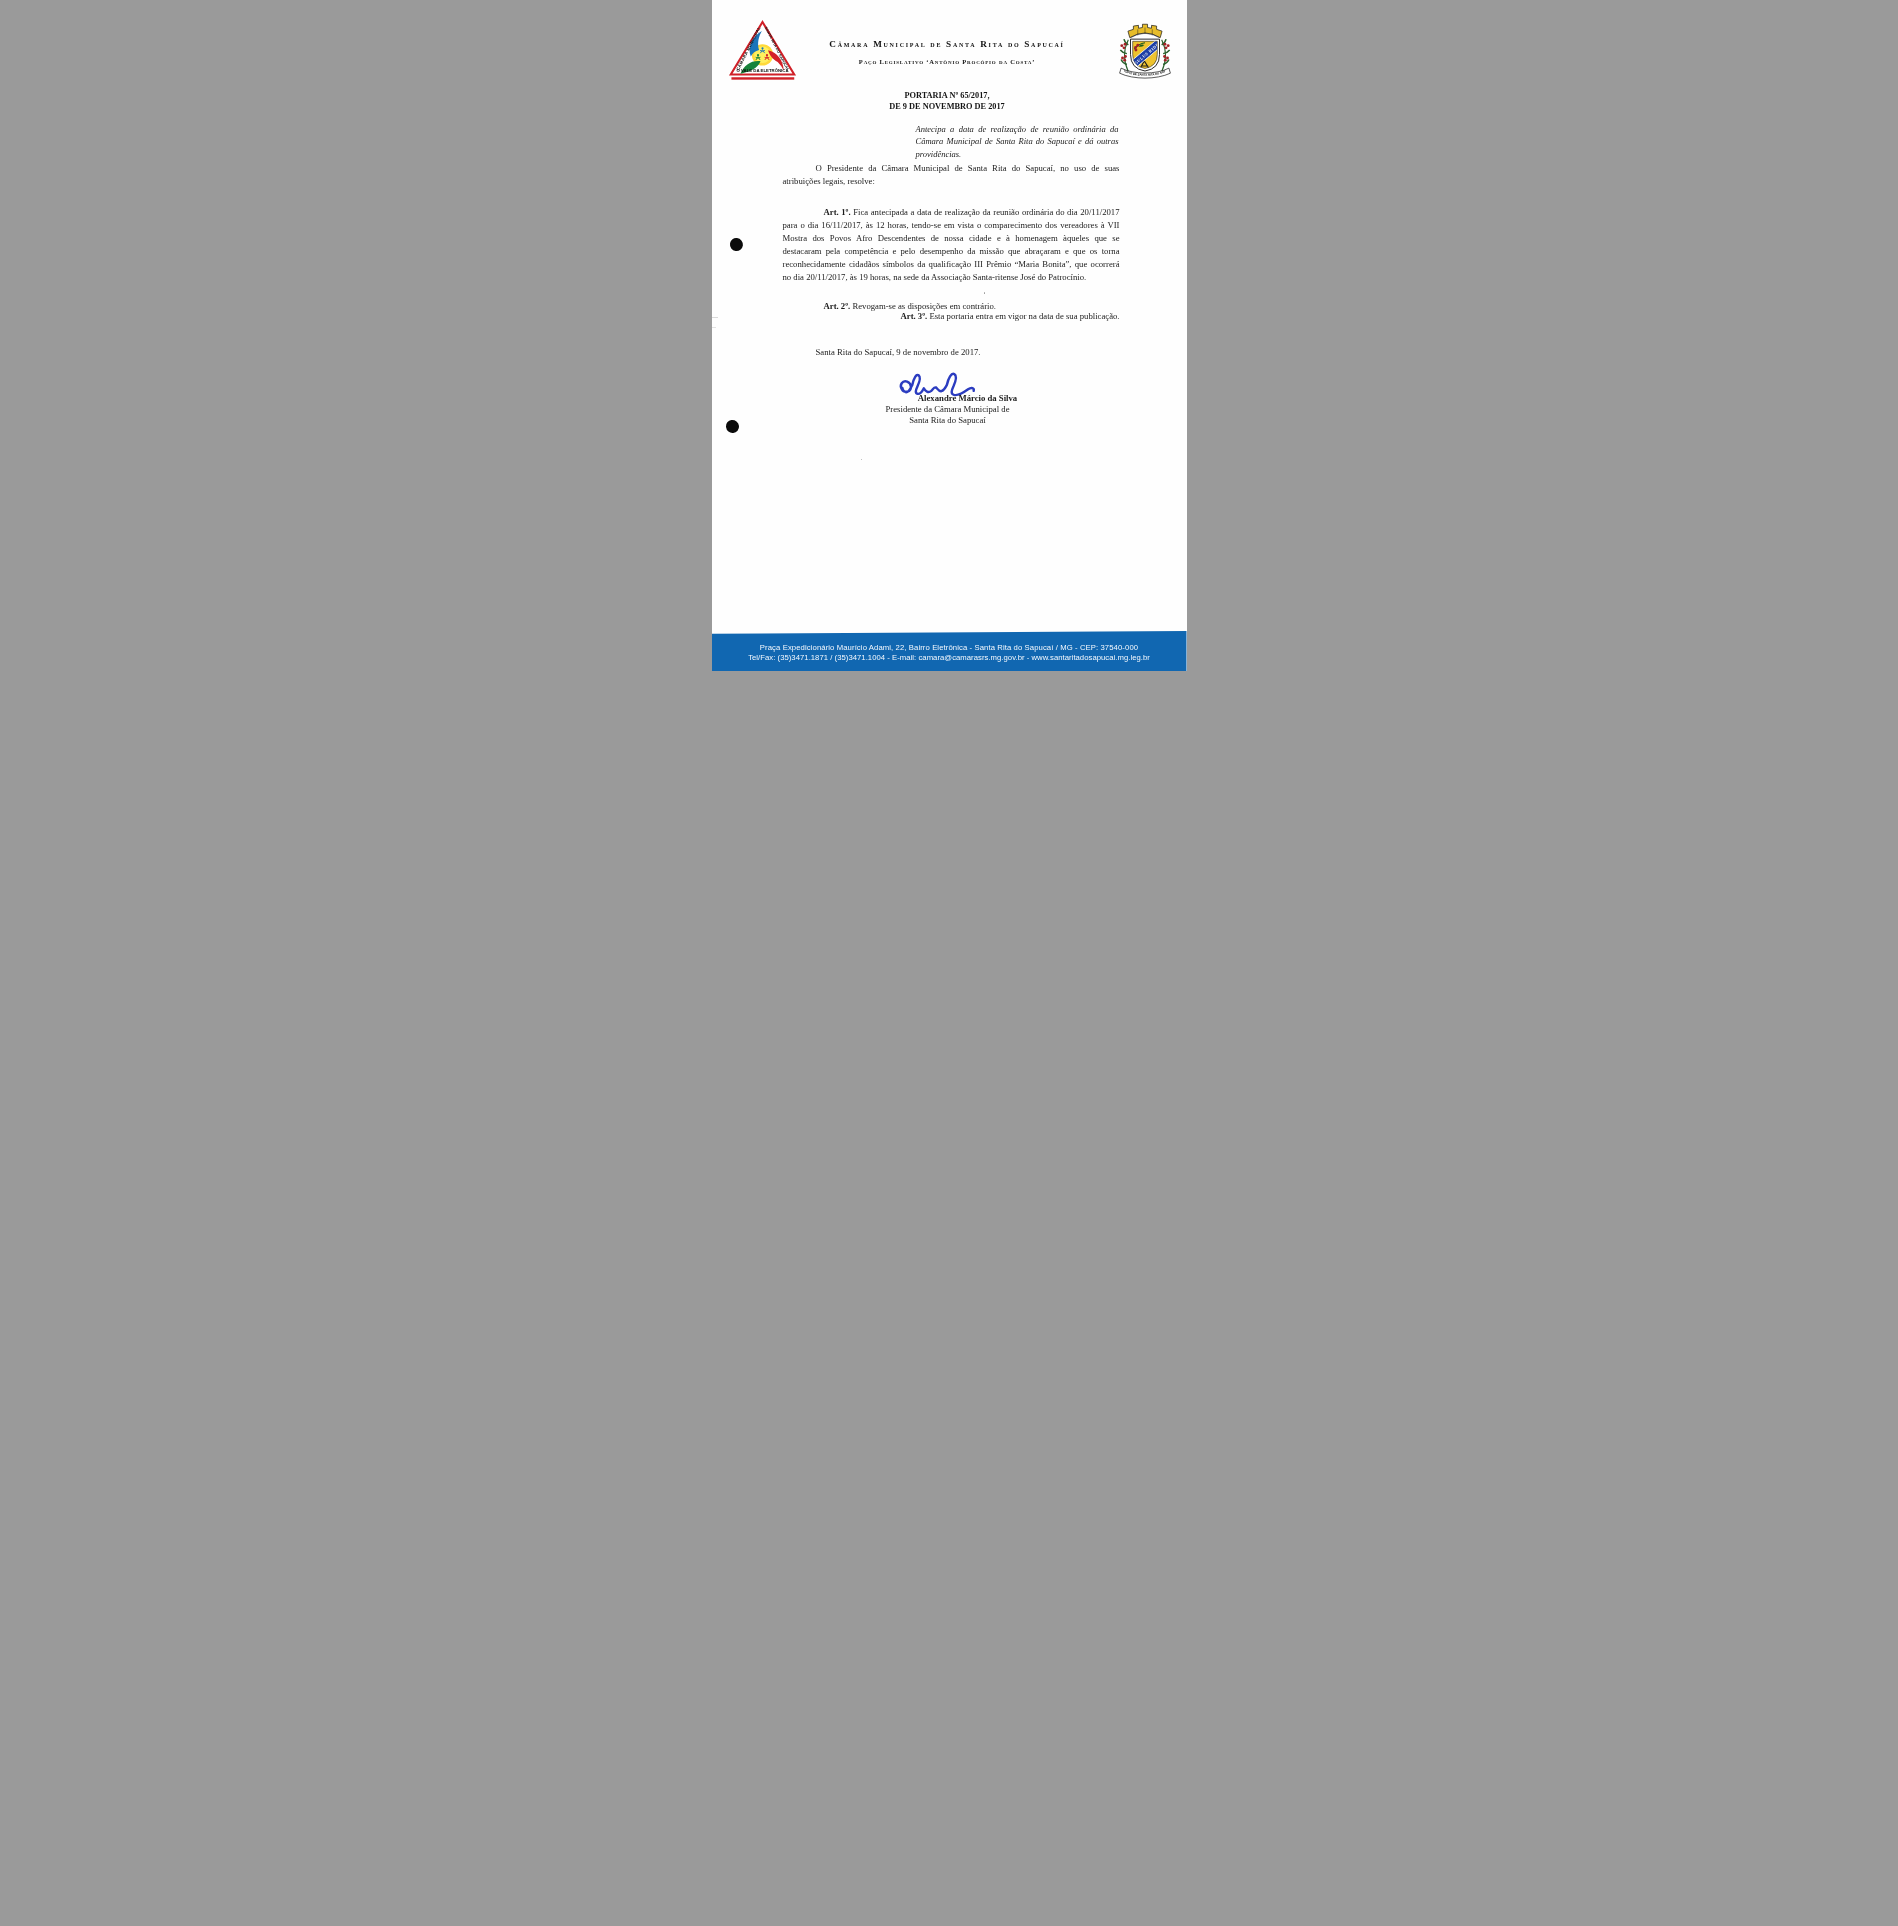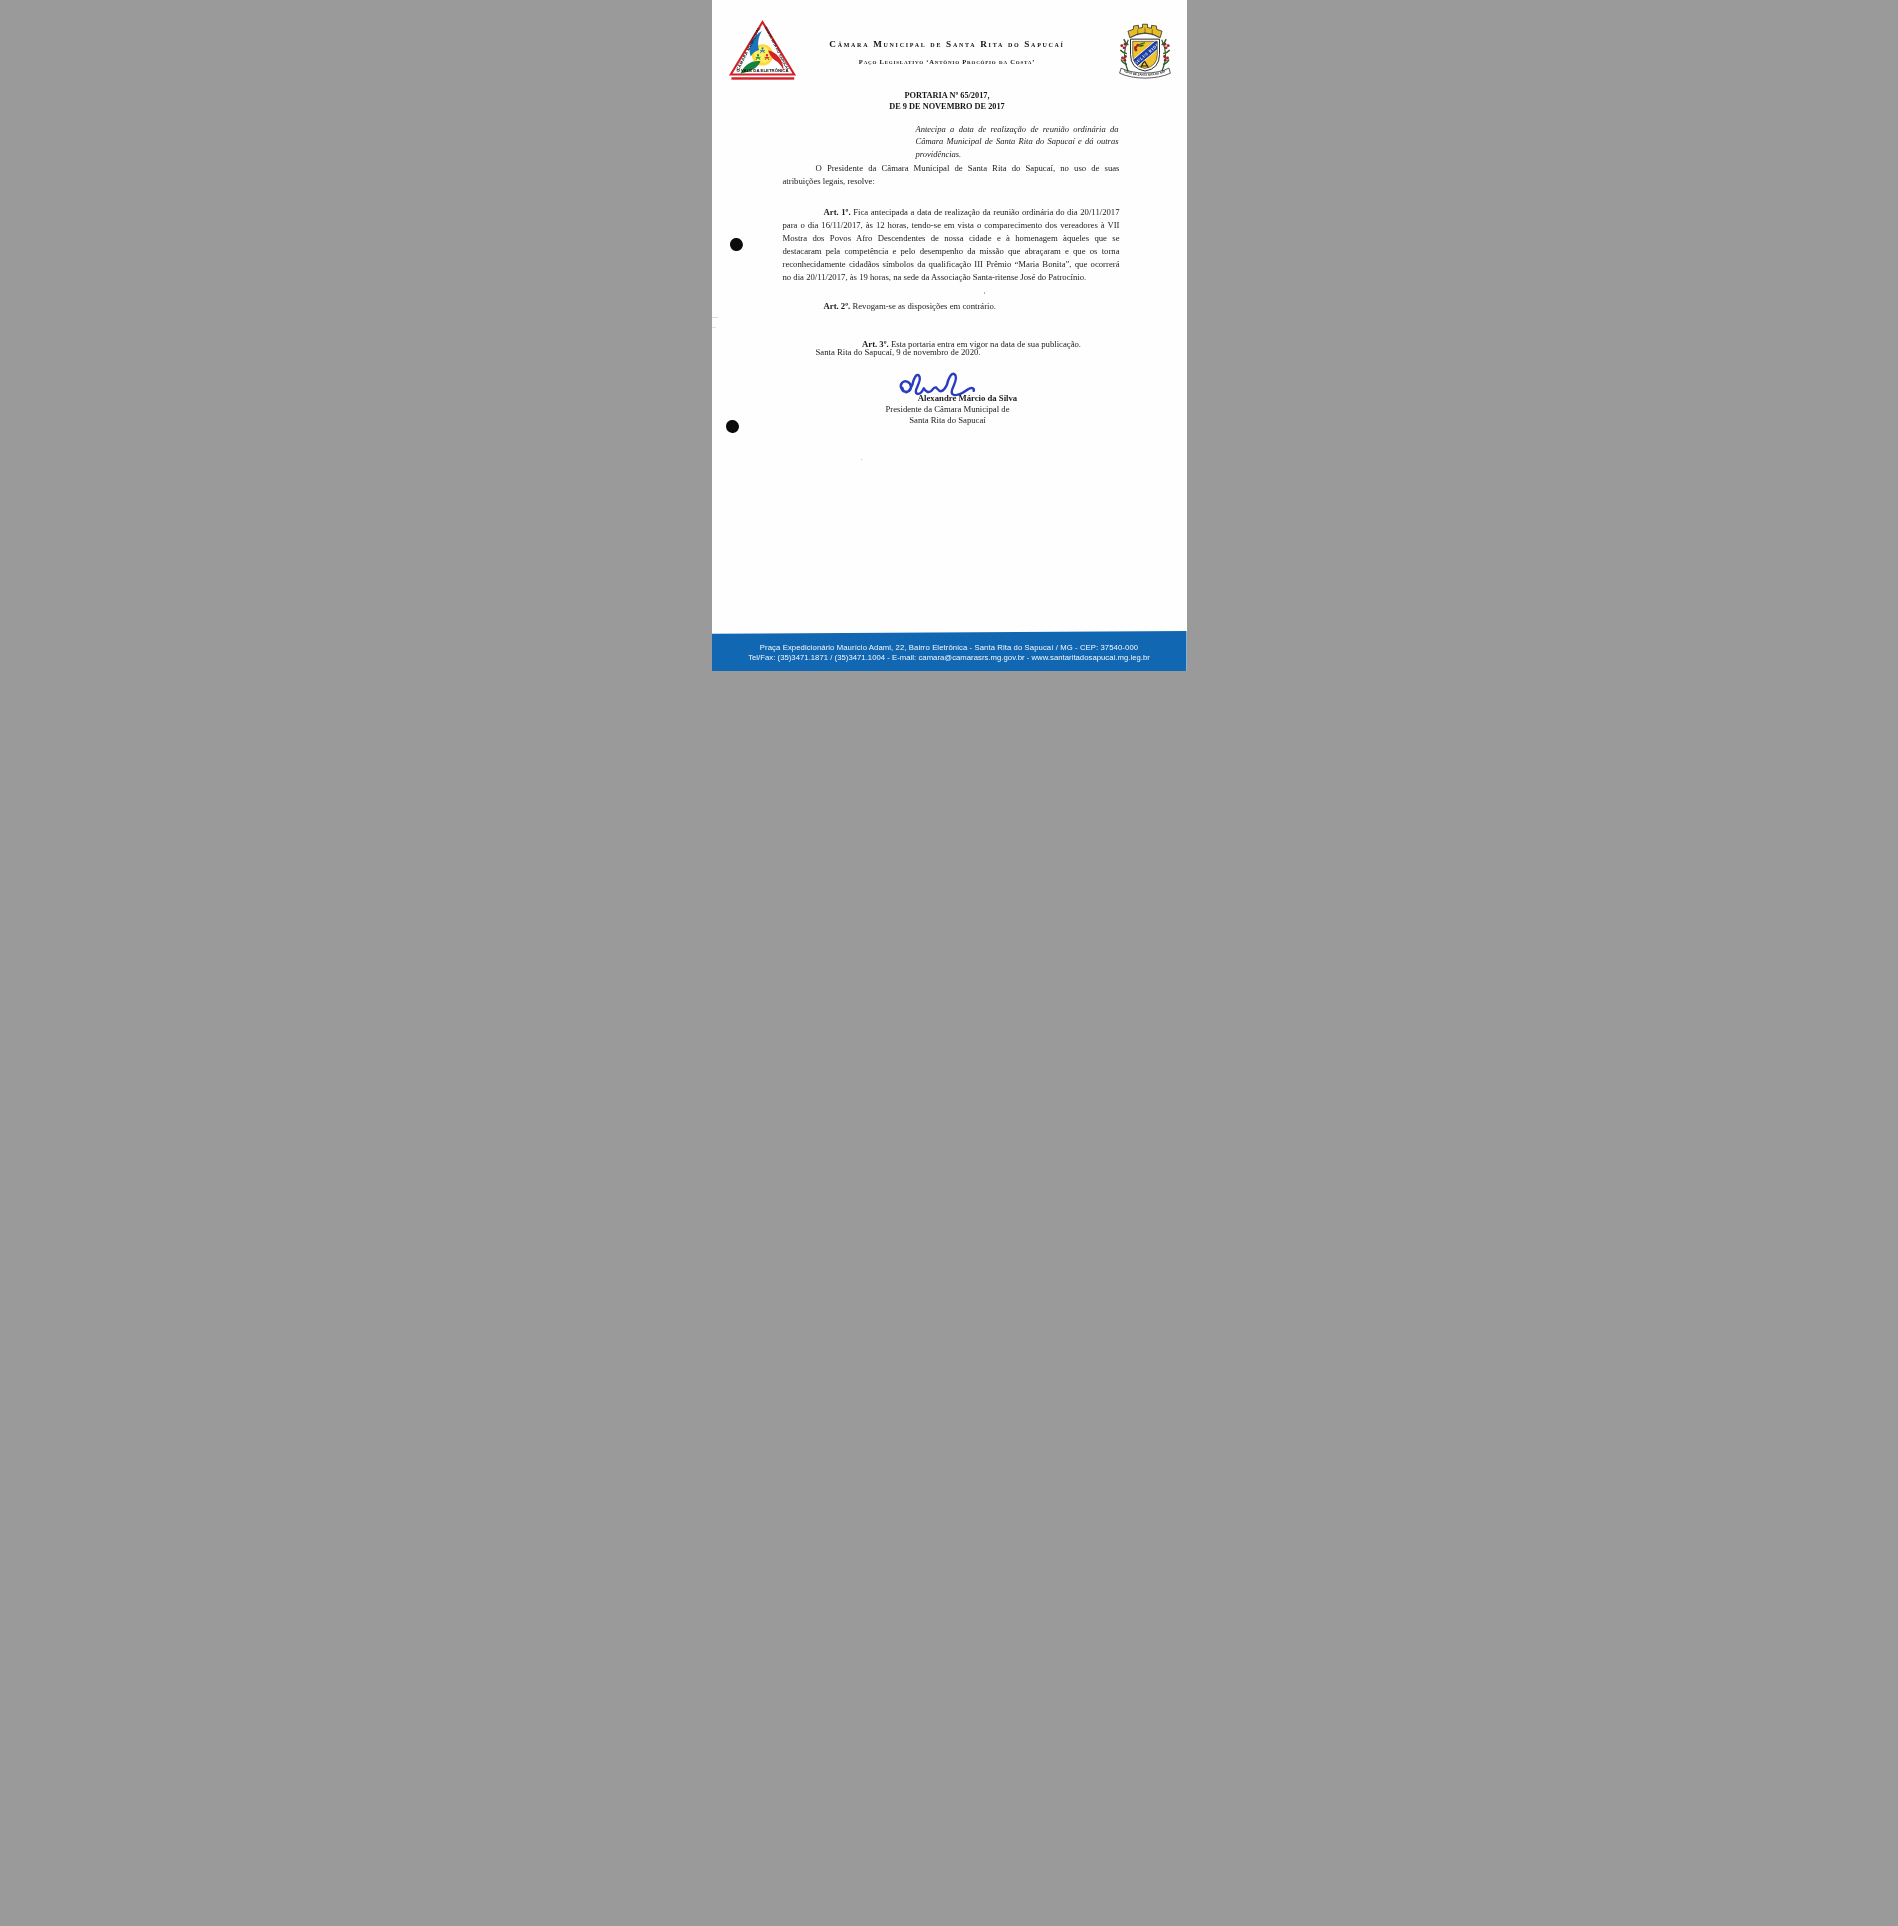--- a/index.html
+++ b/index.html
@@ -32,21 +32,21 @@
   }
   .para{
     position:absolute; left:71px; width:337px;
     font-size:8.7px; line-height:13px; text-align:justify;
     text-indent:33px; color:#1b1b1b;
   }
   .para b{font-weight:700;margin-left:8px;}
   .preamble{top:162px;}
   .art1{top:206px;}
   .art2{top:300px; text-align:left;}
-  .art3{top:338px; text-align:center;font-family:Liberation Serif, serif;}
+  .art3{top:310px; text-align:right;font-family:Liberation Serif, serif;}
   .dateline{top:346px; text-align:left;}
   
   .sig-svg{position:absolute; left:183px; top:370px; width:106px; height:29px;}
   .sig-block{
     position:absolute; left:0; top:393px; width:472px; text-align:center;
     font-size:8.7px; line-height:11.2px;
   }
   .sig-name{font-weight:700;margin-left:40px;}
   
   .footer-band{
@@ -194,21 +194,21 @@
   <div class="para art2">
     <b>Art. 2º.</b>
     <span>Revogam-se as disposições em contrário.</span>
   </div>
 
   <div class="para art3">
     <b>Art. 3º.</b>
     <span>Esta portaria entra em vigor na data de sua publicação.</span>
   </div>
 
-  <div class="para dateline">Santa Rita do Sapucaí, 9 de novembro de 2020.</div>
+  <div class="para dateline">Santa Rita do Sapucaí, 9 de novembro de 2017.</div>
 
   <svg class="sig-svg" viewBox="0 0 280 78">
     <path d="M16,52 C8,40 18,27 30,31 C43,36 44,54 31,58 C22,60 14,55 17,48 C19,58 27,63 34,57 C39,52 41,46 44,40 C48,22 55,10 61,14 C67,19 63,33 58,44 C53,55 51,62 58,64 C66,66 71,57 75,49 C79,57 87,63 95,56 C101,50 103,45 108,47 C112,50 114,58 122,57 C129,55 133,48 137,40 C141,22 149,7 157,11 C164,15 161,29 155,43 C149,56 147,64 156,67 C168,70 183,60 194,52 C204,45 211,49 209,56" fill="none" stroke="#2b3cc0" stroke-width="6.5" stroke-linecap="round" stroke-linejoin="round"></path>
   </svg>
 
   <div class="sig-block">
     <div class="sig-name">Alexandre Márcio da Silva</div>
     <div>Presidente da Câmara Municipal de</div>
     <div>Santa Rita do Sapucaí</div>
   </div>

